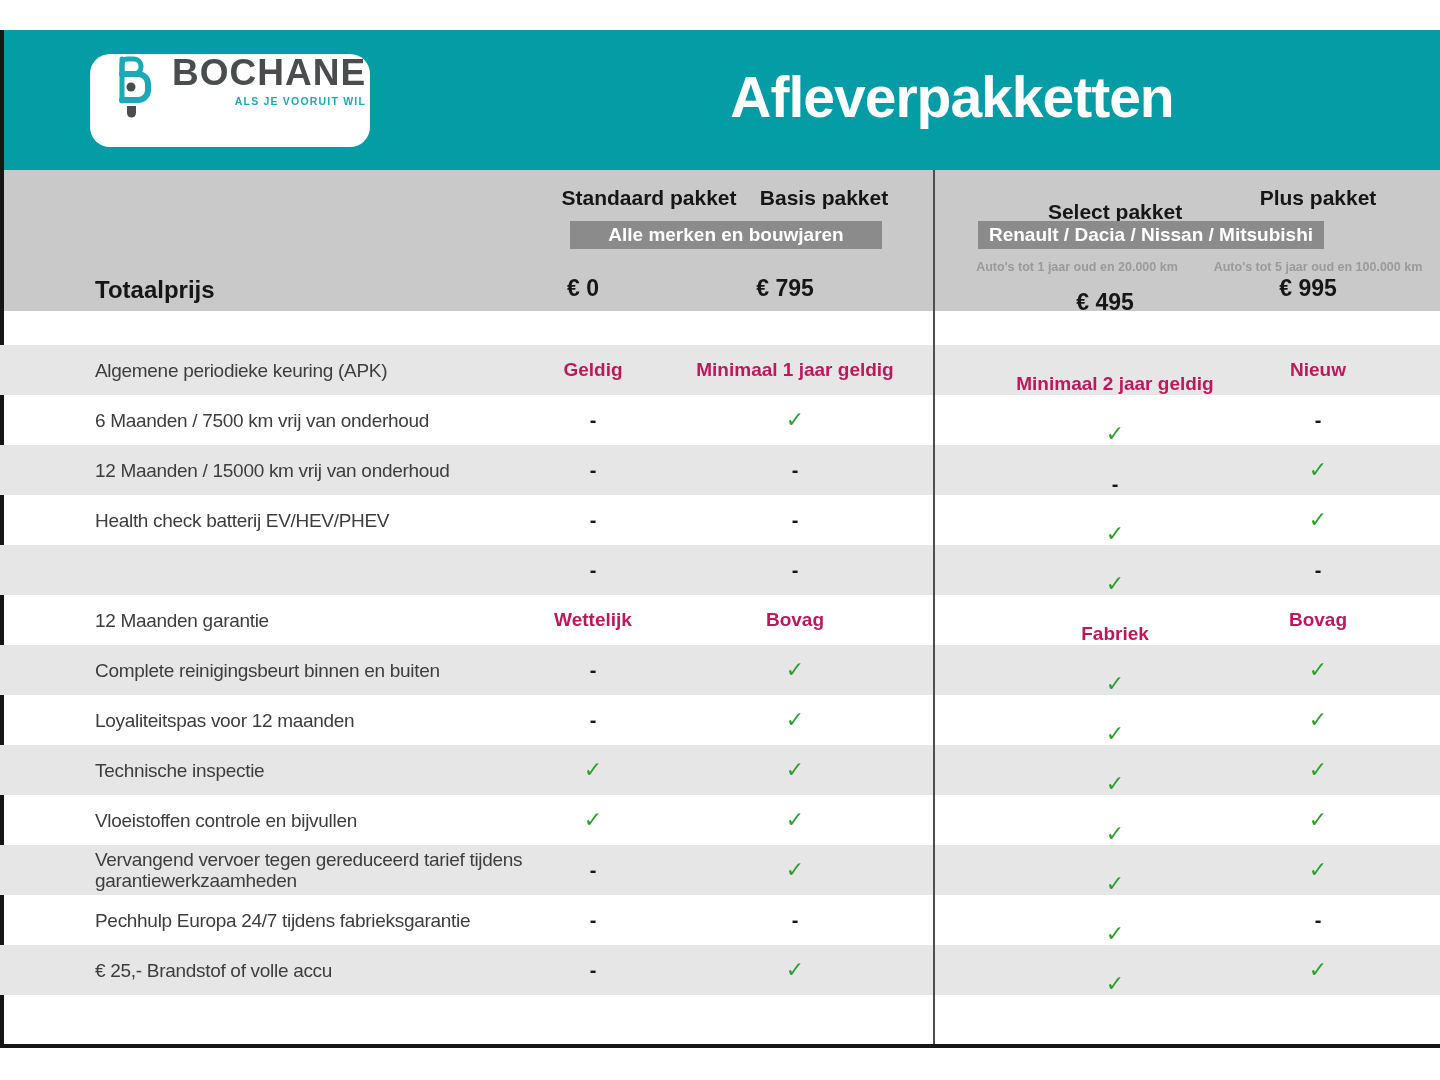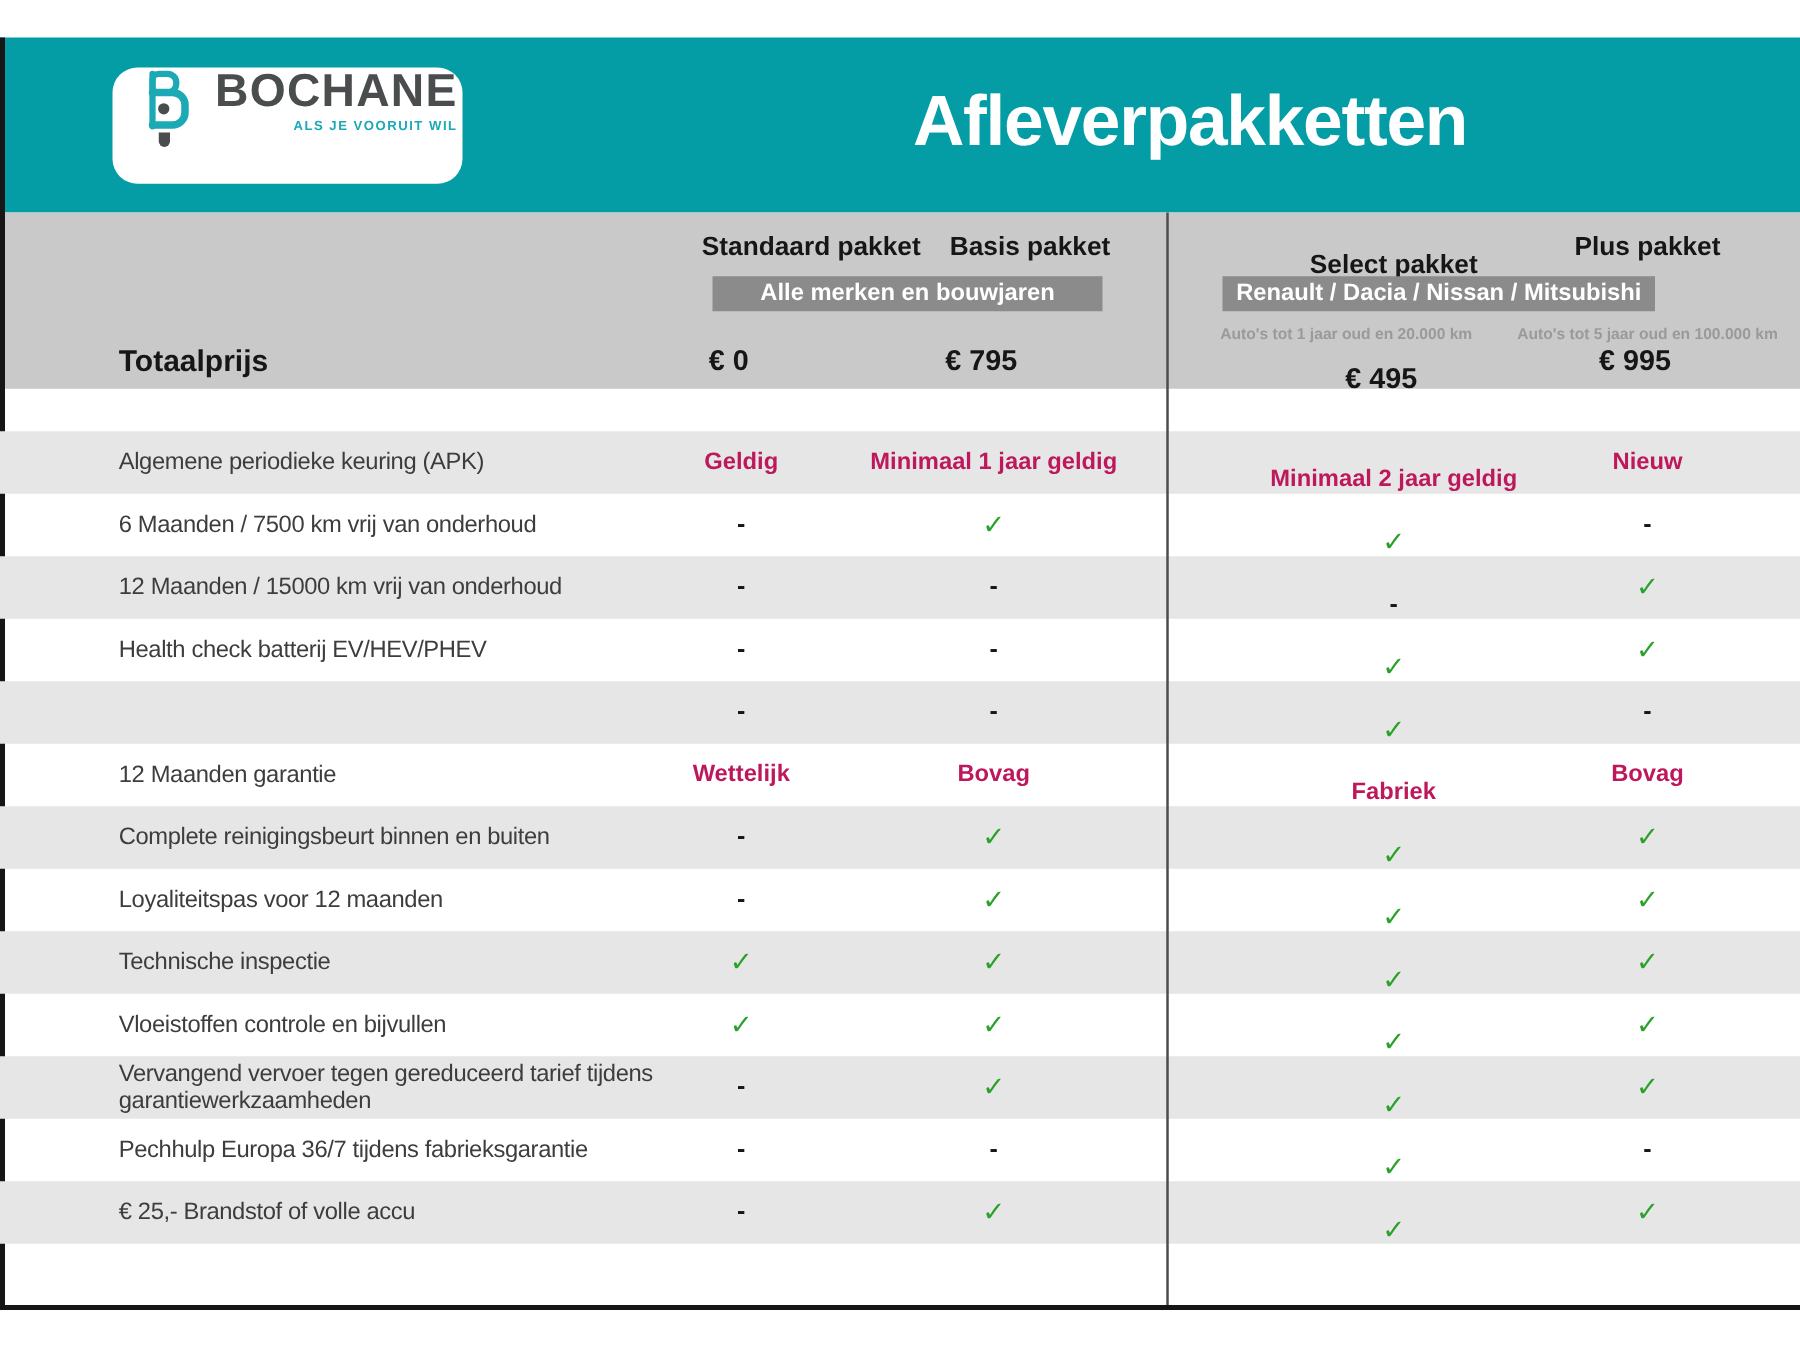--- a/index.html
+++ b/index.html
@@ -182,21 +182,21 @@
     <span class="cell c4 check">✓</span>
   </div>
       <div class="row shaded">
     <span class="feature-label">Vervangend vervoer tegen gereduceerd tarief tijdens garantiewerkzaamheden</span>
     <span class="cell c1 dash">-</span>
     <span class="cell c2 check">✓</span>
     <span class="cell c3 check">✓</span>
     <span class="cell c4 check">✓</span>
   </div>
       <div class="row plain">
-    <span class="feature-label">Pechhulp Europa 36/7 tijdens fabrieksgarantie</span>
+    <span class="feature-label">Pechhulp Europa 24/7 tijdens fabrieksgarantie</span>
     <span class="cell c1 dash">-</span>
     <span class="cell c2 dash">-</span>
     <span class="cell c3 check">✓</span>
     <span class="cell c4 dash">-</span>
   </div>
       <div class="row shaded">
     <span class="feature-label">€ 25,- Brandstof of volle accu</span>
     <span class="cell c1 dash">-</span>
     <span class="cell c2 check">✓</span>
     <span class="cell c3 check">✓</span>

